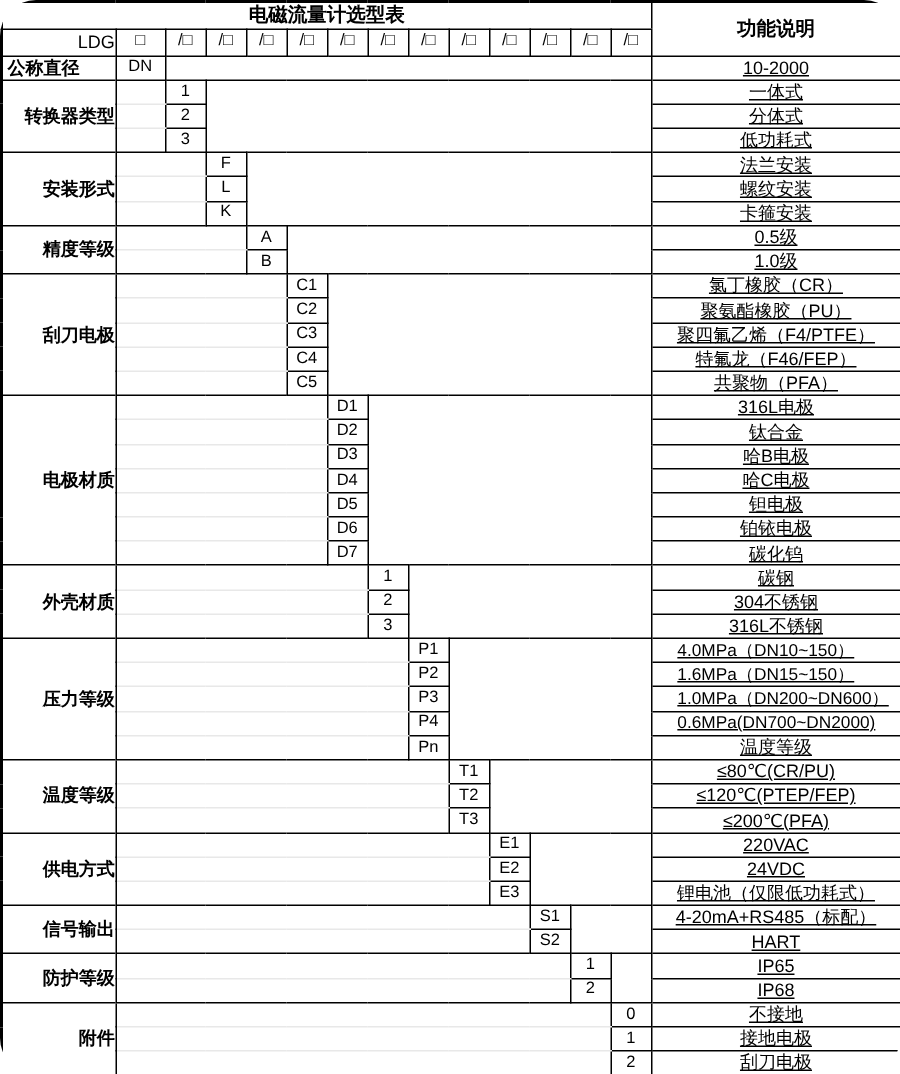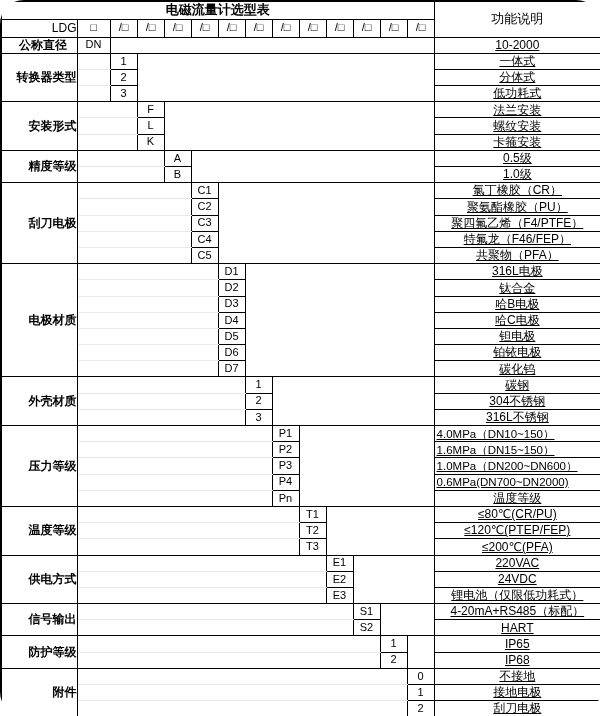--- a/index.html
+++ b/index.html
@@ -10,28 +10,28 @@
     border:2px solid #000;
     font-family:"Liberation Sans","DejaVu Sans",sans-serif;
     color:#000; background:#fff;
   }
   td { padding:0; margin:0; font-size:12px; text-align:center; vertical-align:middle;
        overflow:hidden; white-space:nowrap; line-height:1.05; }
   tr.h  { height:18px; }
   tr.r  { height:16.19px; }
   tr.gs > td { border-top:1px solid #000; }
   .title  { font-weight:bold; font-size:13px; border-bottom:1px solid #000; }
-  .fnhead { font-weight:normal; font-size:13px; border-left:1px solid #000; border-bottom:1px solid #000; }
+  .fnhead { font-weight:bold; font-size:13px; border-left:1px solid #000; border-bottom:1px solid #000; }
   .ldg    { text-align:right; padding-left:5px; font-size:12px; }
   .boxcell{ border:1px solid #000; font-size:11px; }
   .lbl    { font-weight:bold; border-right:1px solid #000; font-size:12px;text-align:right; }
-  .lbl-left { text-align:left; padding-left:17px; }
+  .lbl-left { text-align:left; padding-left:3px; }
   .code   { border:1px solid #000; font-size:11px;margin-top:23px; }
   .fn     { border-left:1px solid #000; border-top:1px solid #000; font-size:12px;text-decoration:underline; }
-  .fn.left{ text-align:left; padding-left:2px; font-size:11.5px; }
+  .fn.left{ text-align:left; padding-left:17px; font-size:11.5px; }
   .lspace.g { border-bottom:1px solid #e8e8e8; }
 </style>
 </head>
 <body>
 
 <div id="page">
 <table class="sel">
 <colgroup>
   <col style="width:76px">
   <col style="width:33px">

